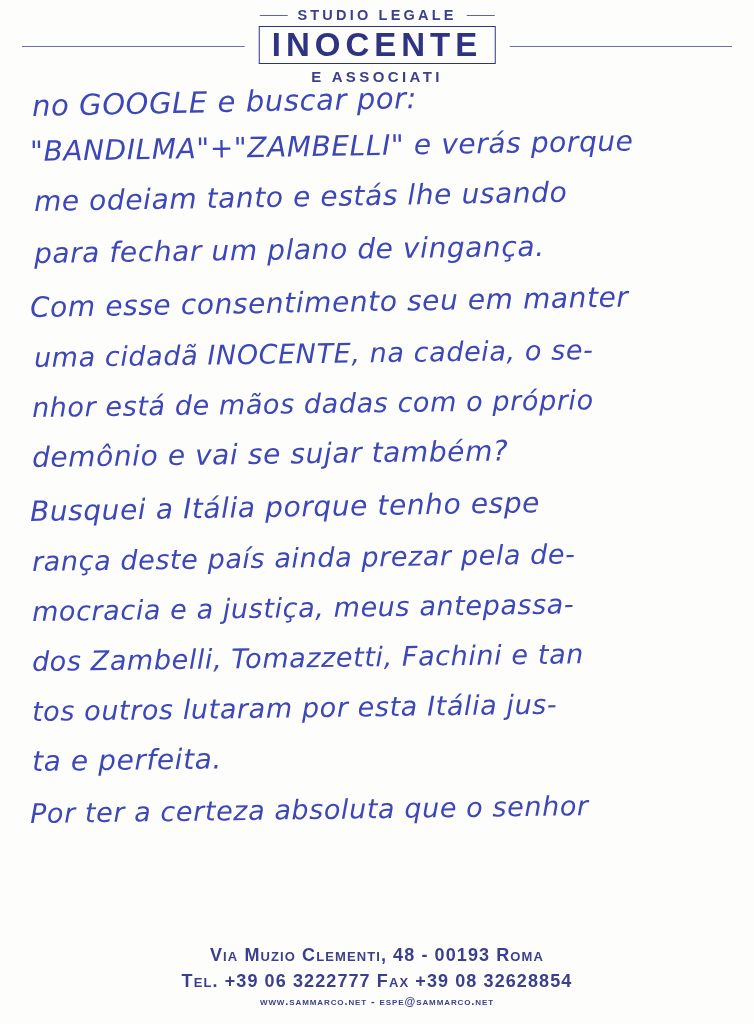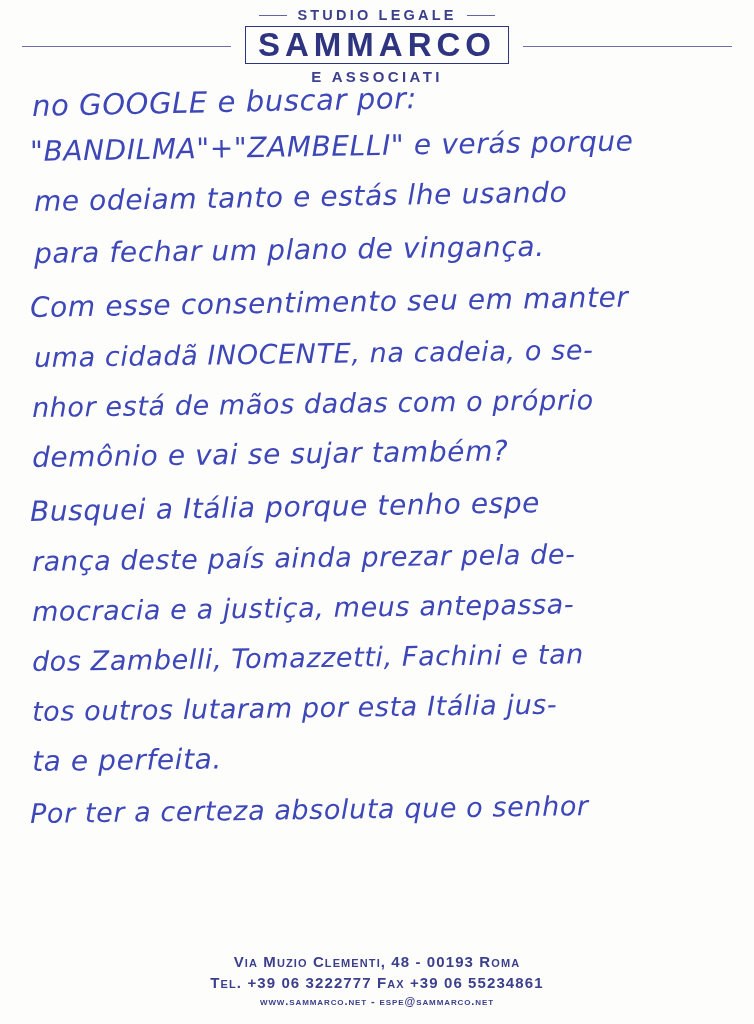--- a/index.html
+++ b/index.html
@@ -125,21 +125,21 @@
   
   .footer {
     position: absolute;
     left: 0;
     bottom: 14px;
     width: 754px;
     text-align: center;
     color: #3b3f8c;
   }
   .footer-line {
-    font-size: 15px;
+    font-size: 18px;
     letter-spacing: 1.1px;
     font-variant: small-caps;
     line-height: 1.45;
     font-weight: 600;
   }
   .footer-line.small {
     font-size: 11px;
     letter-spacing: .9px;
   }
 </style>
@@ -151,21 +151,21 @@
   <div class="letterhead">
     <div class="lh-inner">
       <div class="lh-rules"></div>
       <div class="lh-block">
         <div class="lh-top-wrap">
           <span class="lh-dash"></span>
           <span class="lh-top">Studio Legale</span>
           <span class="lh-dash"></span>
         </div>
         <div class="lh-main-box">
-          <span class="lh-main" style="border:none;padding:0;">SAMMARCO</span>
+          <span class="lh-main" style="border:none;padding:0;">INOCENTE</span>
         </div>
         <div class="lh-sub">e Associati</div>
       </div>
     </div>
   </div>
 
   <div class="body-text">
       <div class="hw-line" style="top: 0px; left: 4px; font-size: 29px; transform: rotate(-1.2deg); color: rgb(61, 71, 184);">no GOOGLE e buscar por:</div>
       <div class="hw-line" style="top: 46px; left: 2px; font-size: 28px; transform: rotate(-1deg); color: rgb(61, 71, 184);">"BANDILMA"+"ZAMBELLI" e verás porque</div>
       <div class="hw-line" style="top: 96px; left: 6px; font-size: 28px; transform: rotate(-1deg); color: rgb(61, 71, 184);">me odeiam tanto e estás lhe usando</div>
@@ -178,17 +178,17 @@
       <div class="hw-line" style="top: 456px; left: 4px; font-size: 27px; transform: rotate(-0.8deg); color: rgb(61, 71, 184);">rança deste país ainda prezar pela de-</div>
       <div class="hw-line" style="top: 506px; left: 4px; font-size: 27px; transform: rotate(-0.8deg); color: rgb(61, 71, 184);">mocracia e a justiça, meus antepassa-</div>
       <div class="hw-line" style="top: 556px; left: 4px; font-size: 27px; transform: rotate(-0.8deg); color: rgb(61, 71, 184);">dos Zambelli, Tomazzetti, Fachini e tan</div>
       <div class="hw-line" style="top: 606px; left: 4px; font-size: 27px; transform: rotate(-0.8deg); color: rgb(61, 71, 184);">tos outros lutaram por esta Itália jus-</div>
       <div class="hw-line" style="top: 656px; left: 4px; font-size: 28px; transform: rotate(-0.8deg); color: rgb(61, 71, 184);">ta e perfeita.</div>
       <div class="hw-line" style="top: 708px; left: 2px; font-size: 27px; transform: rotate(-0.8deg); color: rgb(61, 71, 184);">Por ter a certeza absoluta que o senhor</div>
     </div>
 
   <div class="footer">
     <div class="footer-line">Via Muzio Clementi, 48 - 00193 Roma</div>
-    <div class="footer-line">Tel. +39 06 3222777 Fax +39 06 55234861</div>
+    <div class="footer-line">Tel. +39 06 3222777 Fax +39 08 32628854</div>
     <div class="footer-line small">www.sammarco.net - espe@sammarco.net</div>
   </div>
 
 </div>
 
 </body></html>

